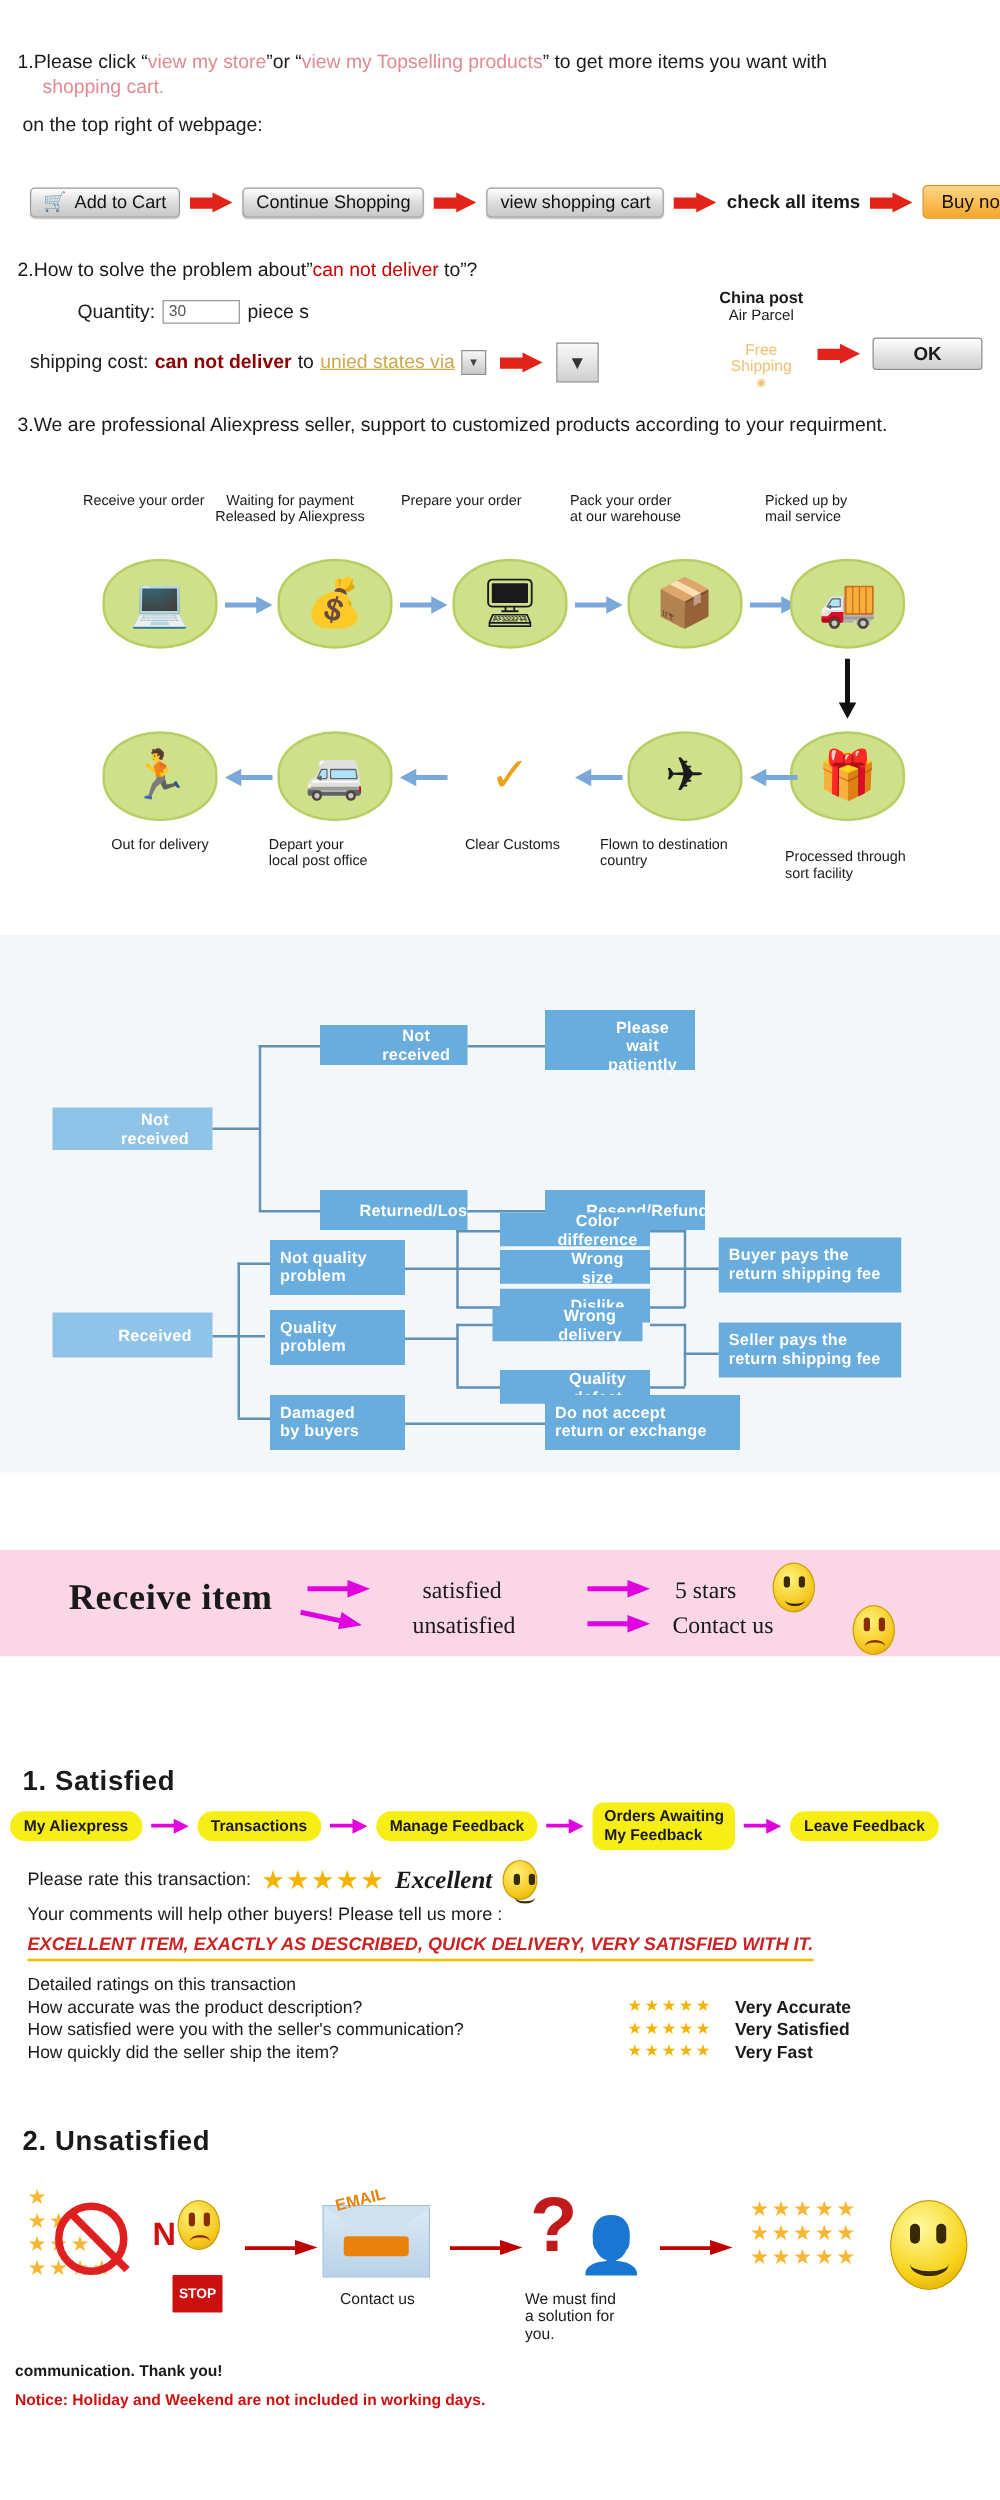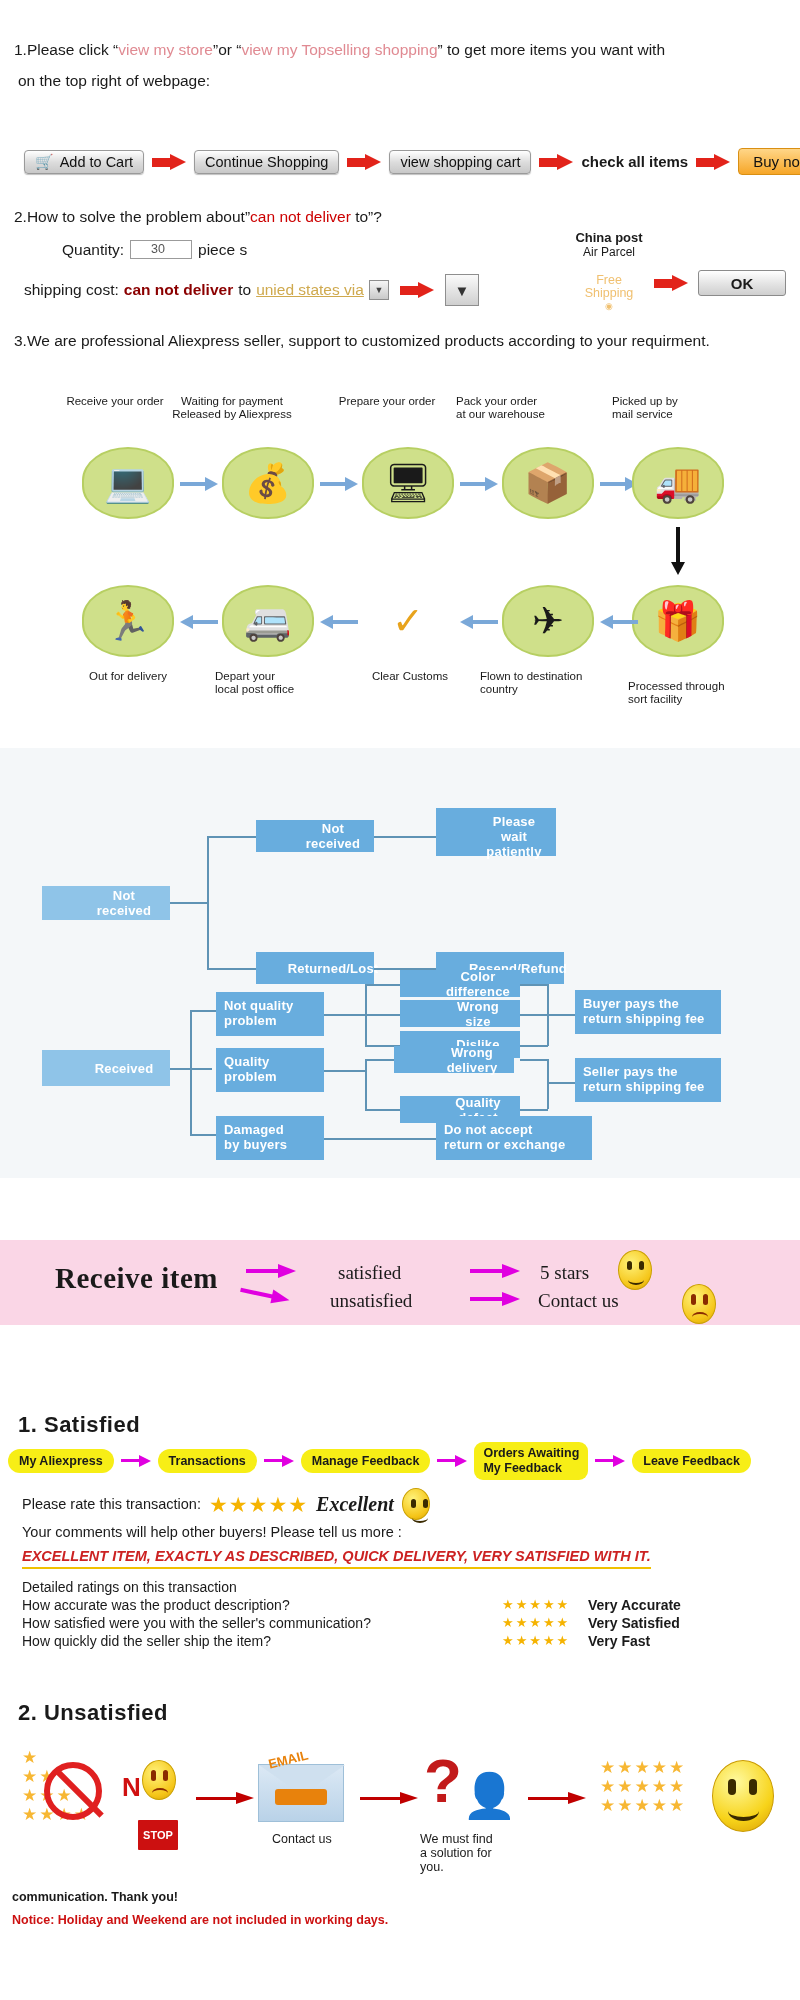--- a/index.html
+++ b/index.html
@@ -49,21 +49,21 @@
     background:linear-gradient(#ffd688,#f6a628);
     border:1px solid #d98f13; border-radius:4px;
     padding:4px 14px; font-size:15px; color:#111; white-space:nowrap;
   }
   .plaintxt { font-size:15px; font-weight:bold; white-space:nowrap; }
 
   
   .sec2 { position:absolute; left:14px; top:208px; width:780px; }
   .sec2 .head { font-size:15.5px; }
   .qty { position:absolute; left:48px; top:32px; font-size:15.5px; display:flex; align-items:center; gap:6px; }
-  .qtybox { width:62px; height:19px; border:1px solid #9b9b9b; background:#fff; font-size:12.5px; color:#555; padding:0 20px; line-height:17px; }
+  .qtybox { width:62px; height:19px; border:1px solid #9b9b9b; background:#fff; font-size:12.5px; color:#555; padding:0 4px; line-height:17px; }
   .shipline { position:absolute; left:10px; top:66px; font-size:15.5px; display:flex; align-items:center; gap:5px; }
   .cnd { color:#8b0000; font-weight:bold; }
   .selvalue { color:#cfa94e; text-decoration:underline; }
   .selbtn-sm { width:20px; height:20px; background:linear-gradient(#f6f6f6,#c9c9c9); border:1px solid #8e8e8e;
                display:flex; align-items:center; justify-content:center; font-size:9px; color:#444; }
   .selbtn-lg { width:34px; height:32px; background:linear-gradient(#fafafa,#cfcfcf); border:1px solid #8e8e8e;
                display:flex; align-items:center; justify-content:center; font-size:15px; color:#333; }
   .chinapost { position:absolute; left:535px; top:22px; text-align:center; width:120px; }
   .chinapost .t1 { font-size:13px; font-weight:bold; }
   .chinapost .t2 { font-size:12px; }
@@ -158,22 +158,23 @@
 
   .footer { position:absolute; left:12px; top:1890px; width:780px; }
   .footer .f1 { font-size:12.5px; line-height:15px; font-weight:bold; }
   .footer .f2 { font-size:12.5px; color:#cc1111; margin-top:8px; font-weight:bold; }
 </style>
 </head>
 <body>
 
 <div class="sec1">
   <div class="line1">
-    <span>1.Please click “</span><span class="pinkish">view my store</span><span>”or “</span><span class="pinkish">view my Topselling shopping</span><span>” to get more items you want with</span>
-  </div>
+    <span>1.Please click “</span><span class="pinkish">view my store</span><span>”or “</span><span class="pinkish">view my Topselling products</span><span>” to get more items you want with</span>
+  </div>
+  <div class="line2 pinkish">shopping cart.</div>
   <div class="line3">on the top right of webpage:</div>
 </div>
 
 <div class="btnrow">
   <div class="gbtn">
     <span class="cart-ico">🛒</span>
     <span>Add to Cart</span>
   </div>
   <div class="arrow-red" style="margin:0 8px;"></div>
   <div class="gbtn">
@@ -224,21 +225,21 @@
     <span class="okbtn">OK</span>
   </div>
 </div>
 
 <div class="sec3">3.We are professional Aliexpress seller, support to customized products according to your requirment.</div>
 
 <div class="flow">
 
   <div class="cap" style="left:60px; top:0; width:110px;">Receive your order</div>
   <div class="cap" style="left:162px; top:0; width:140px;">Waiting for payment<br>Released by Aliexpress</div>
-  <div class="cap" style="left:332px; top:0; width:110px;">Prepare your order</div>
+  <div class="cap" style="left:314px; top:0; width:110px;">Prepare your order</div>
   <div class="cap" style="left:456px; top:0; width:112px; text-align:left;">Pack your order<br>at our warehouse</div>
   <div class="cap" style="left:612px; top:0; width:110px; text-align:left;">Picked up by<br>mail service</div>
 
   <div class="blob" style="left:82px; top:52px;"></div>
   <div class="ill" style="left:82px; top:52px;">💻</div>
   <div class="fa" style="left:180px; top:82px; width:38px;"></div>
 
   <div class="blob" style="left:222px; top:52px;"></div>
   <div class="ill" style="left:222px; top:52px;">💰</div>
   <div class="fa" style="left:320px; top:82px; width:38px;"></div>

